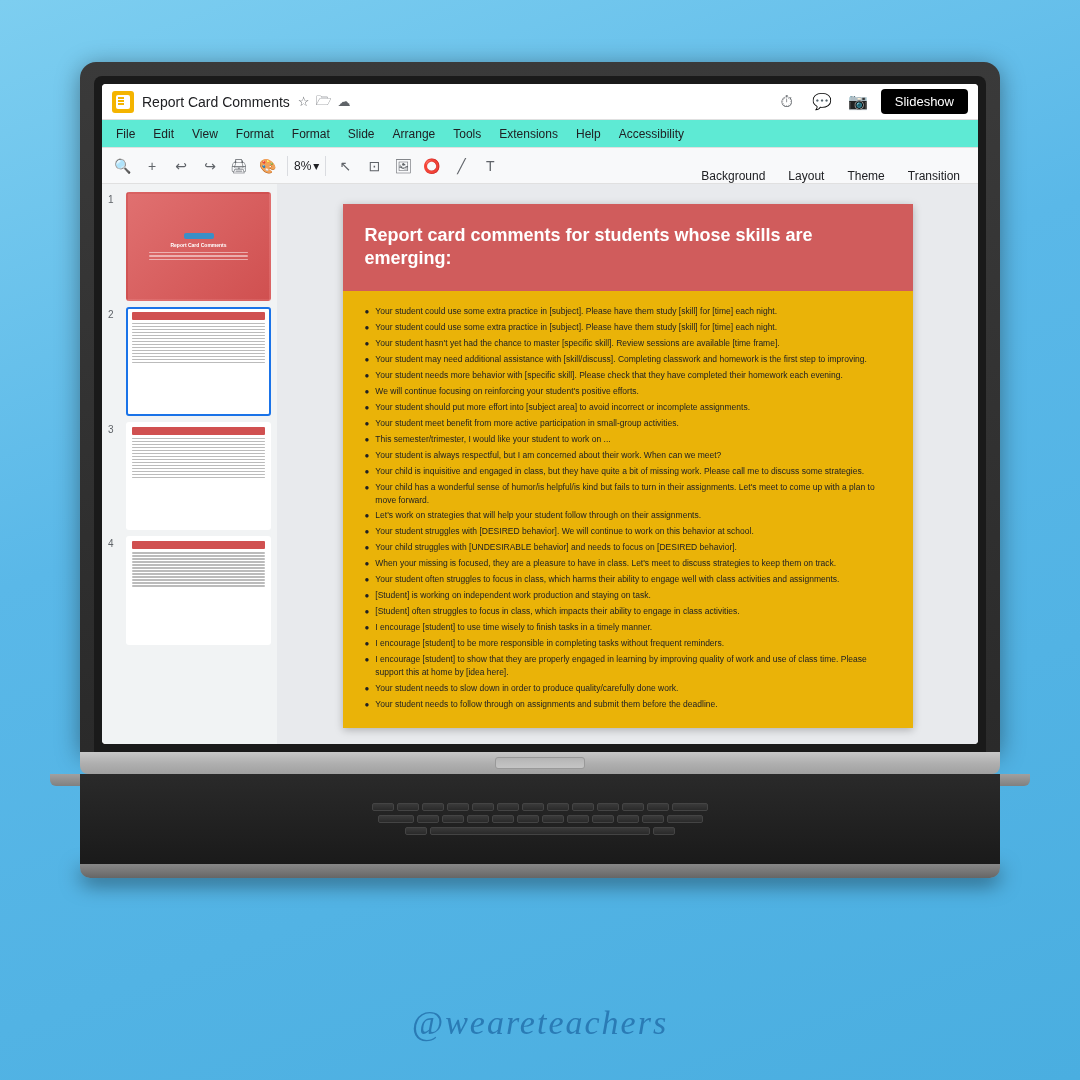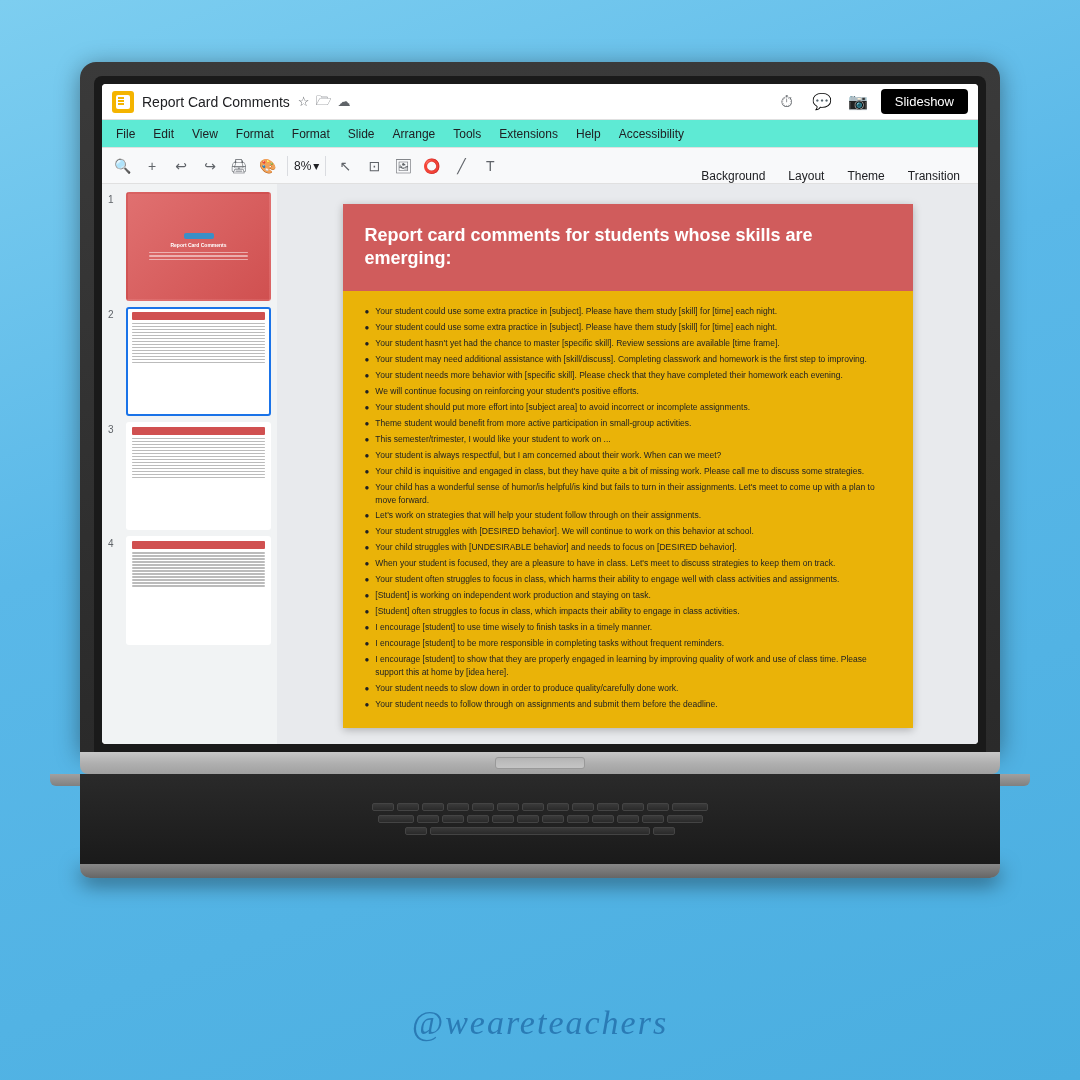--- a/index.html
+++ b/index.html
@@ -655,21 +655,21 @@
                     <div class="slide-bullet">
                       <span class="bullet-dot">●</span>
                       <span class="bullet-text">We will continue focusing on reinforcing your student's positive efforts.</span>
                     </div>
                     <div class="slide-bullet">
                       <span class="bullet-dot">●</span>
                       <span class="bullet-text">Your student should put more effort into [subject area] to avoid incorrect or incomplete assignments.</span>
                     </div>
                     <div class="slide-bullet">
                       <span class="bullet-dot">●</span>
-                      <span class="bullet-text">Theme student would benefit from more active participation in small-group activities.</span>
+                      <span class="bullet-text">Your student meet benefit from more active participation in small-group activities.</span>
                     </div>
                     <div class="slide-bullet">
                       <span class="bullet-dot">●</span>
                       <span class="bullet-text">This semester/trimester, I would like your student to work on ...</span>
                     </div>
                     <div class="slide-bullet">
                       <span class="bullet-dot">●</span>
                       <span class="bullet-text">Your student is always respectful, but I am concerned about their work. When can we meet?</span>
                     </div>
                     <div class="slide-bullet">
@@ -687,21 +687,21 @@
                     <div class="slide-bullet">
                       <span class="bullet-dot">●</span>
                       <span class="bullet-text">Your student struggles with [DESIRED behavior]. We will continue to work on this behavior at school.</span>
                     </div>
                     <div class="slide-bullet">
                       <span class="bullet-dot">●</span>
                       <span class="bullet-text">Your child struggles with [UNDESIRABLE behavior] and needs to focus on [DESIRED behavior].</span>
                     </div>
                     <div class="slide-bullet">
                       <span class="bullet-dot">●</span>
-                      <span class="bullet-text">When your student is focused, they are a pleasure to have in class. Let's meet to discuss strategies to keep them on track.</span>
+                      <span class="bullet-text">When your missing is focused, they are a pleasure to have in class. Let's meet to discuss strategies to keep them on track.</span>
                     </div>
                     <div class="slide-bullet">
                       <span class="bullet-dot">●</span>
                       <span class="bullet-text">Your student often struggles to focus in class, which harms their ability to engage well with class activities and assignments.</span>
                     </div>
                     <div class="slide-bullet">
                       <span class="bullet-dot">●</span>
                       <span class="bullet-text">[Student] is working on independent work production and staying on task.</span>
                     </div>
                     <div class="slide-bullet">

